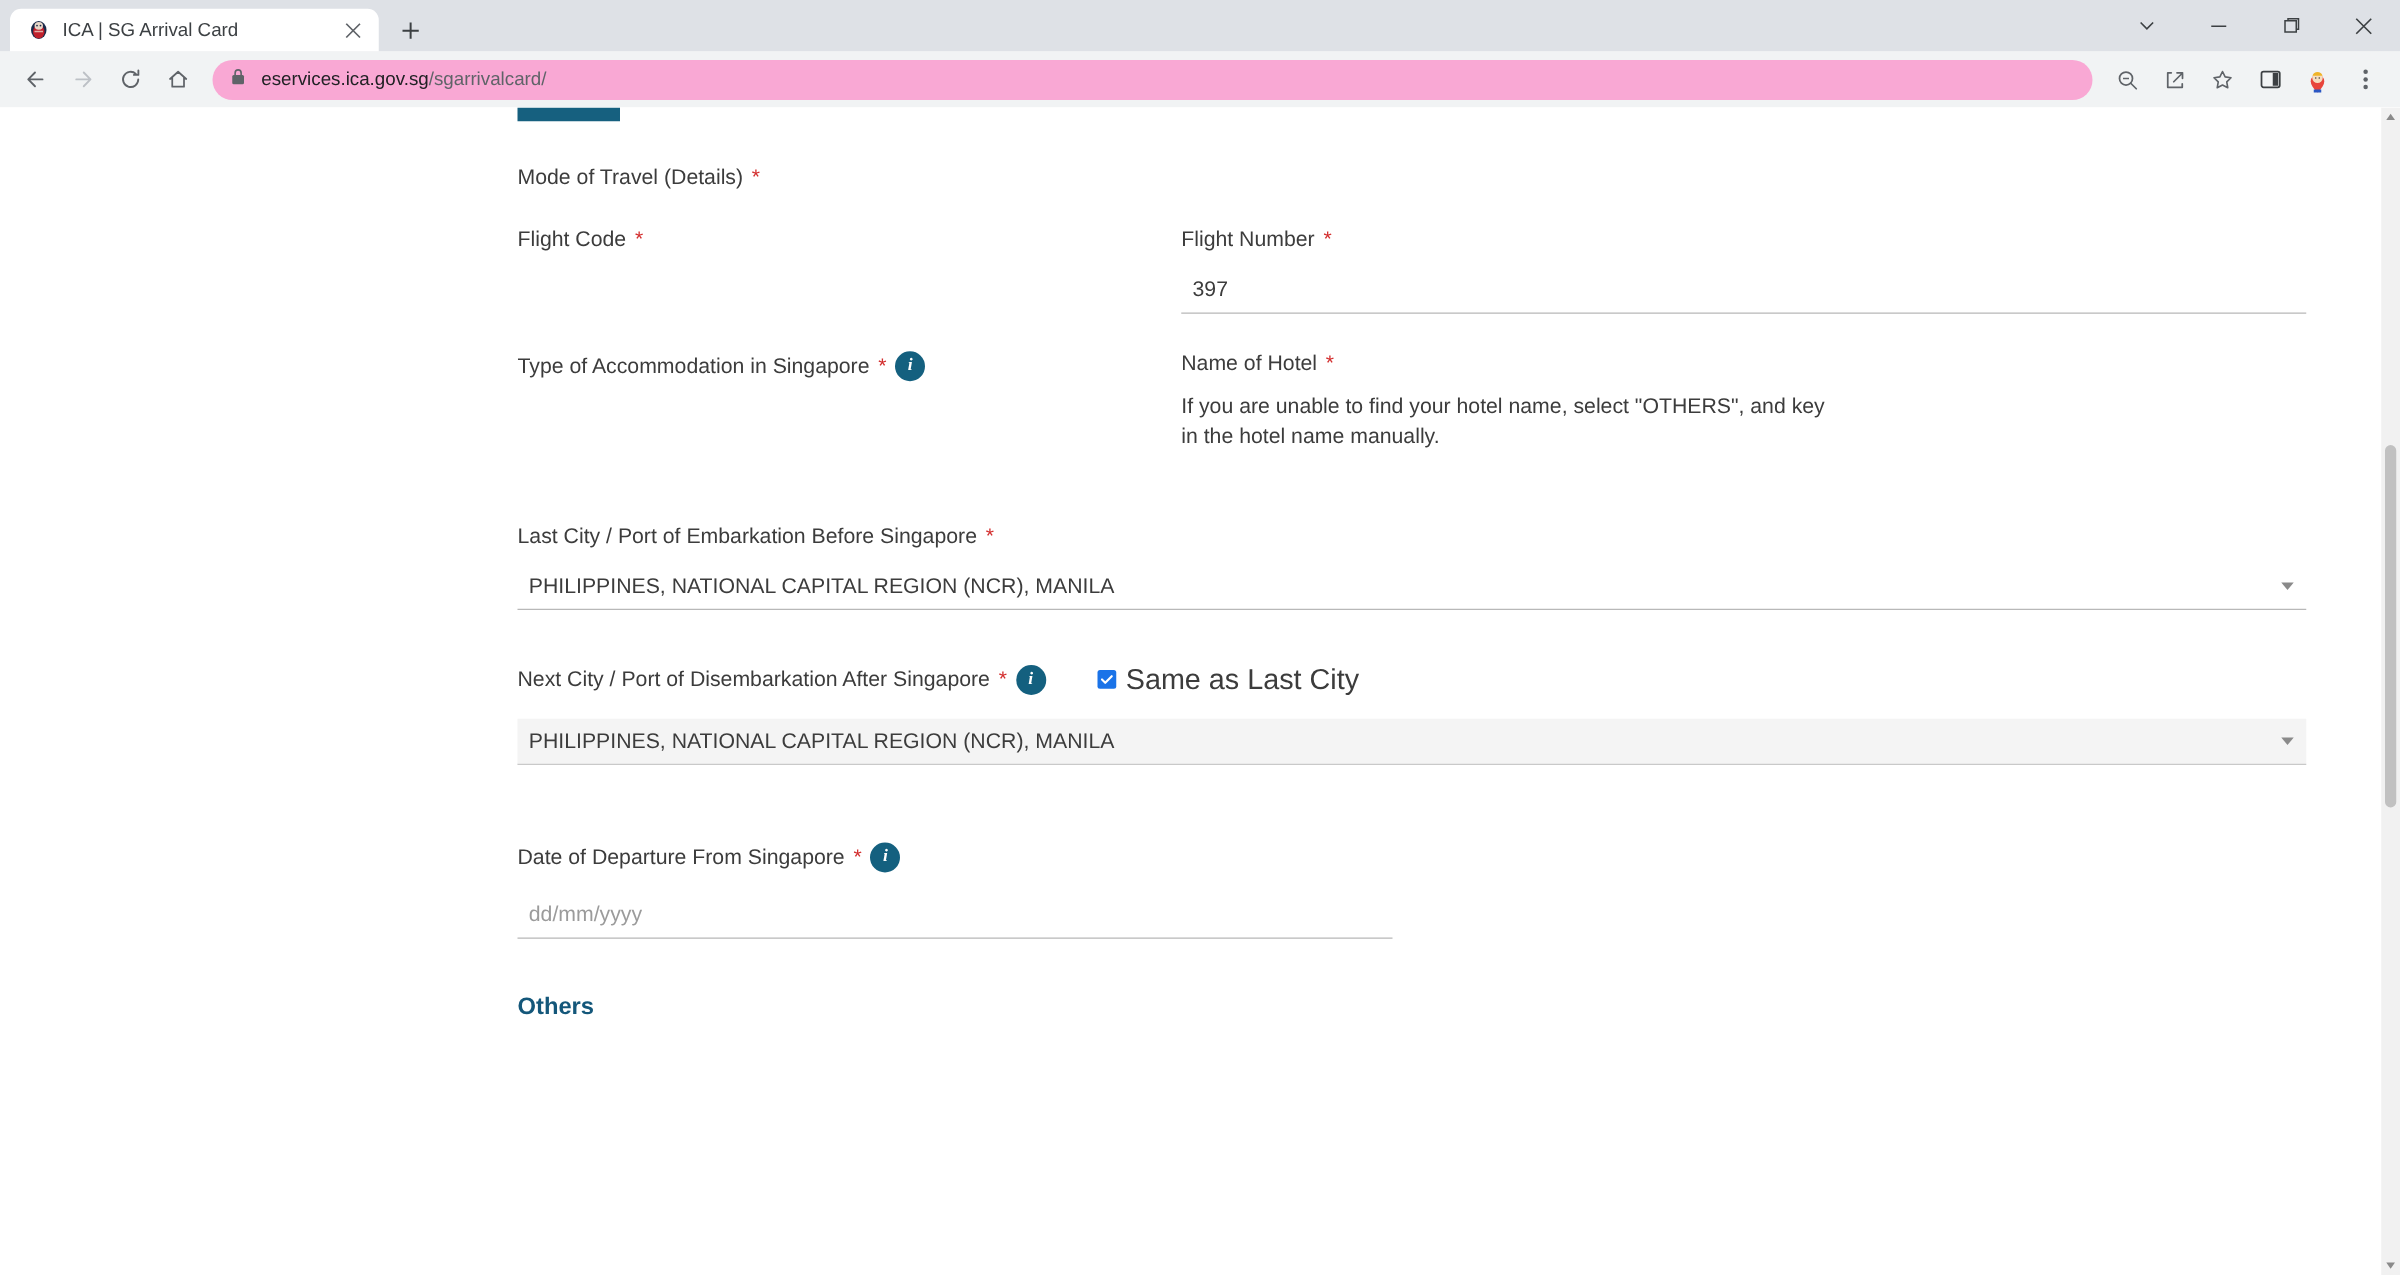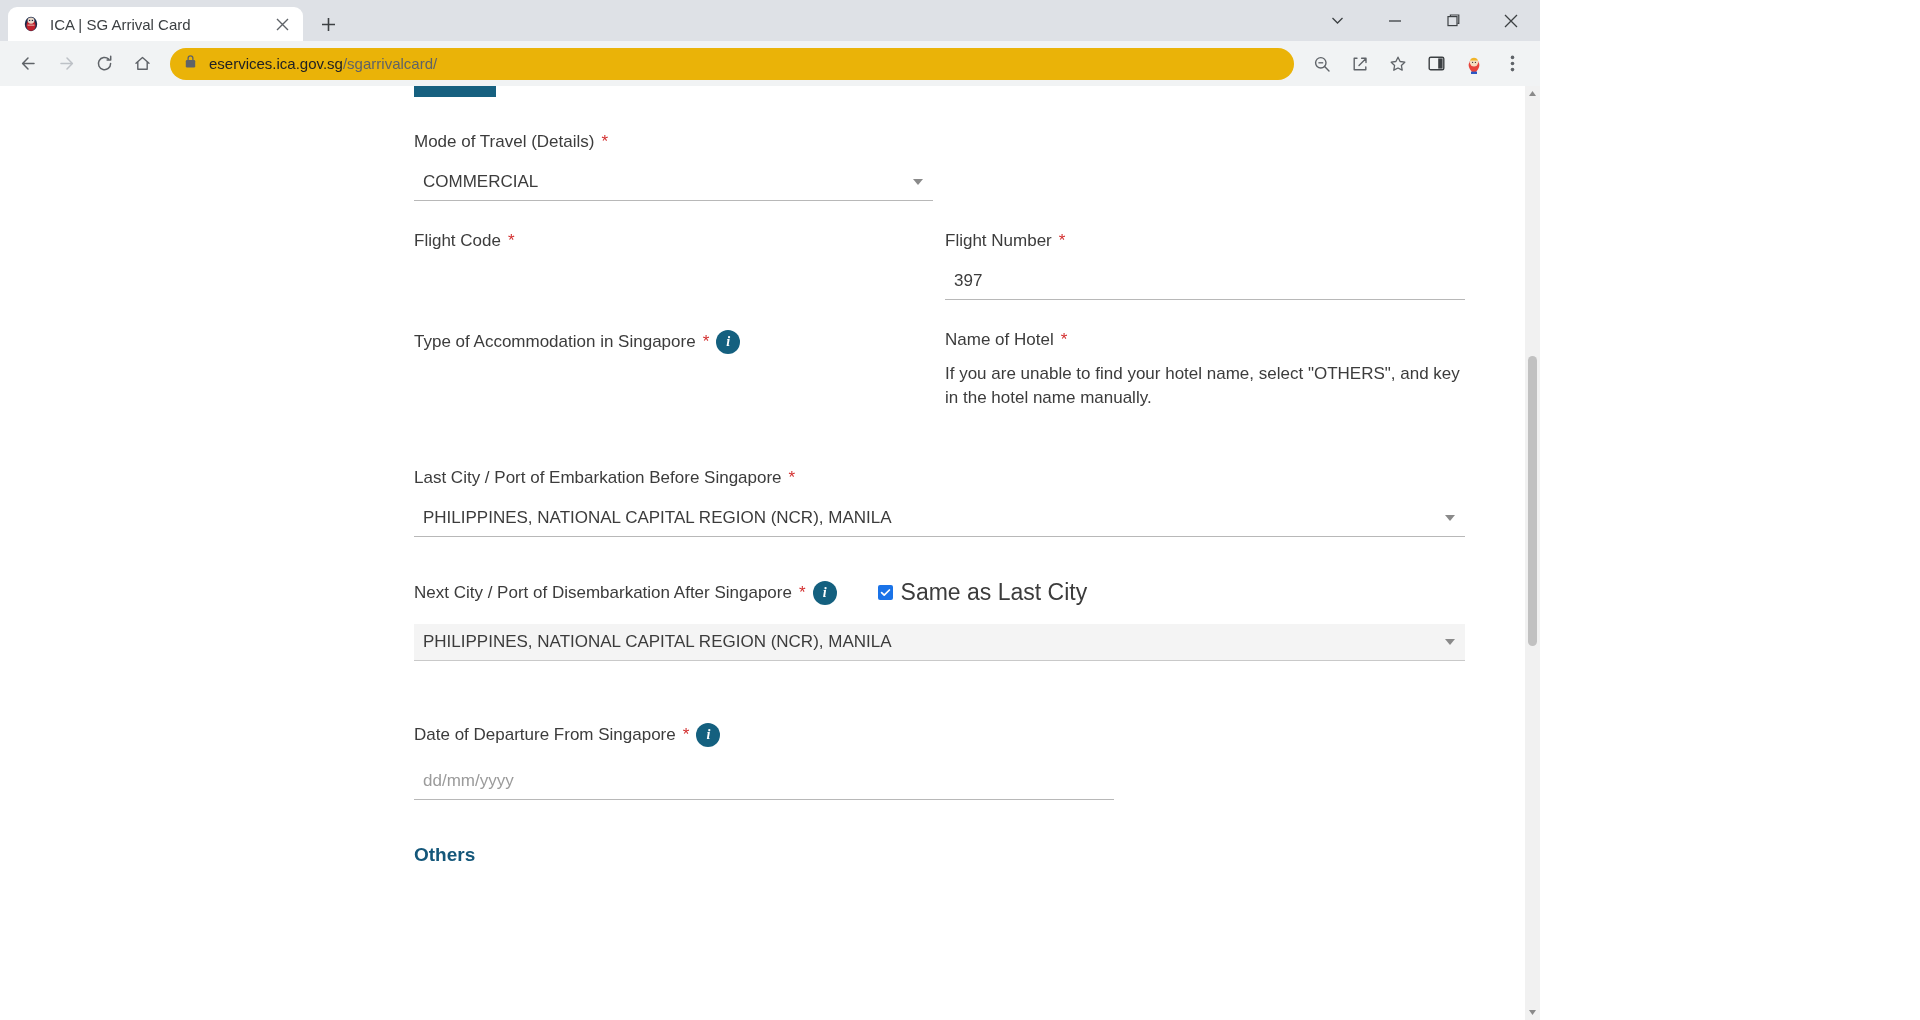--- a/index.html
+++ b/index.html
@@ -4,21 +4,21 @@
 <style>
   * { box-sizing: border-box; margin: 0; padding: 0; }
   html, body {
     width: 1920px; height: 1020px;
     font-family: "Liberation Sans", sans-serif;
     background: #ffffff;
     overflow: hidden;
   }
 
   
-  .browser { width: 1540px; height: 1020px; display: flex; flex-direction: column; }
+  .browser { width: 1920px; height: 1020px; display: flex; flex-direction: column; }
 
   .tabstrip {
     height: 41px; background: #dee1e6;
     display: flex; align-items: flex-end; position: relative; flex: 0 0 41px;
   }
   .tab {
     height: 34px; width: 295px; background: #ffffff;
     border-radius: 9px 9px 0 0; margin-left: 8px;
     display: flex; align-items: center; padding: 0 10px 0 14px; gap: 10px;
   }
@@ -47,21 +47,21 @@
 
   .toolbar {
     height: 45px; background: #f1f3f4; display: flex; align-items: center;
     padding: 0 10px; gap: 2px; flex: 0 0 45px;
   }
   .tbtn {
     width: 36px; height: 36px; border-radius: 50%;
     display: flex; align-items: center; justify-content: center; color: #5f6368;
   }
   .omnibox {
-    flex: 1; height: 32px; background: #eab308; border-radius: 16px;
+    flex: 1; height: 32px; background: #f9a8d4; border-radius: 16px;
     display: flex; align-items: center; padding: 0 14px; gap: 12px;
     margin: 0 8px; min-width: 0;
   }
   .omni-text { font-size: 15px; color: #202124; white-space: nowrap; }
   .omni-text .dim { color: #5f6368; }
   .tb-right { display: flex; align-items: center; gap: 2px; }
 
   
   .viewport {
     flex: 1; position: relative; background: #ffffff; overflow: hidden;
@@ -296,24 +296,20 @@
 
       <div class="content">
         <div class="section-tab-stub"></div>
 
         <div class="form">
 
           <div class="block">
             <div class="label">
               <span>Mode of Travel (Details)</span>
               <span class="req">*</span>
-            </div>
-            <div class="field col-left">
-              <span class="field-value">COMMERCIAL</span>
-              <span class="caret"></span>
             </div>
           </div>
 
           <div class="row block">
             <div class="col-left">
               <div class="label">
                 <span>Flight Code</span>
                 <span class="req">*</span>
               </div>
             </div>

